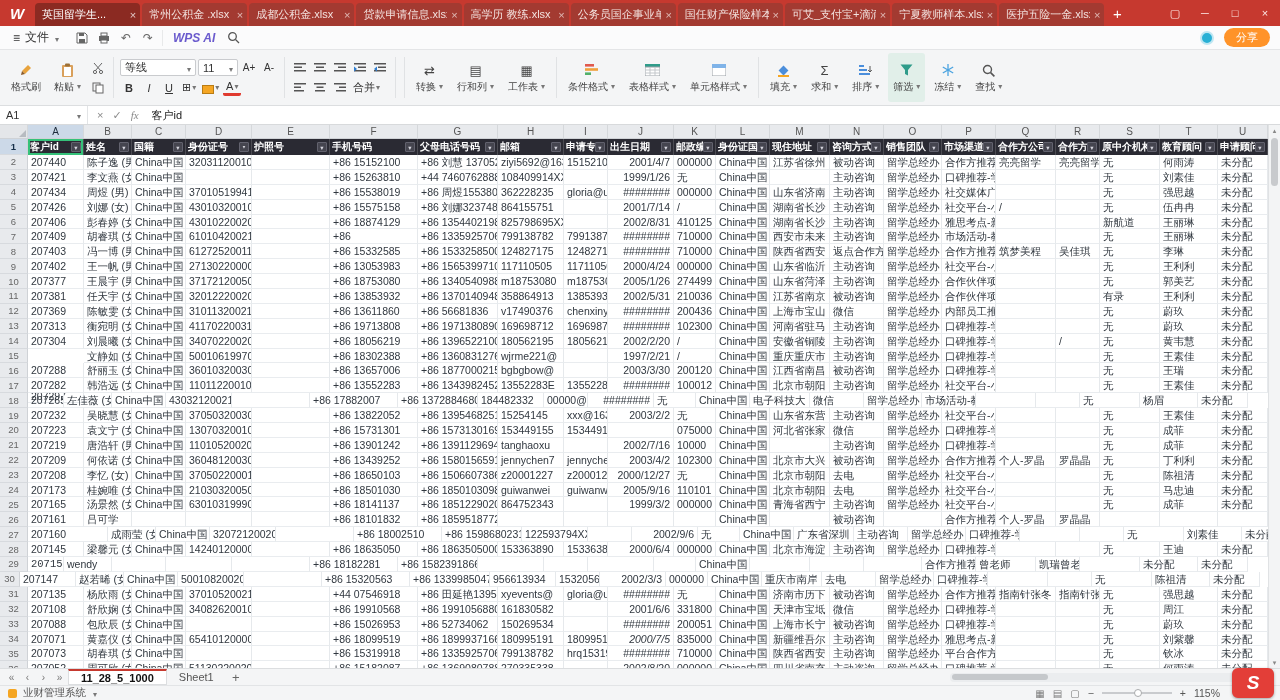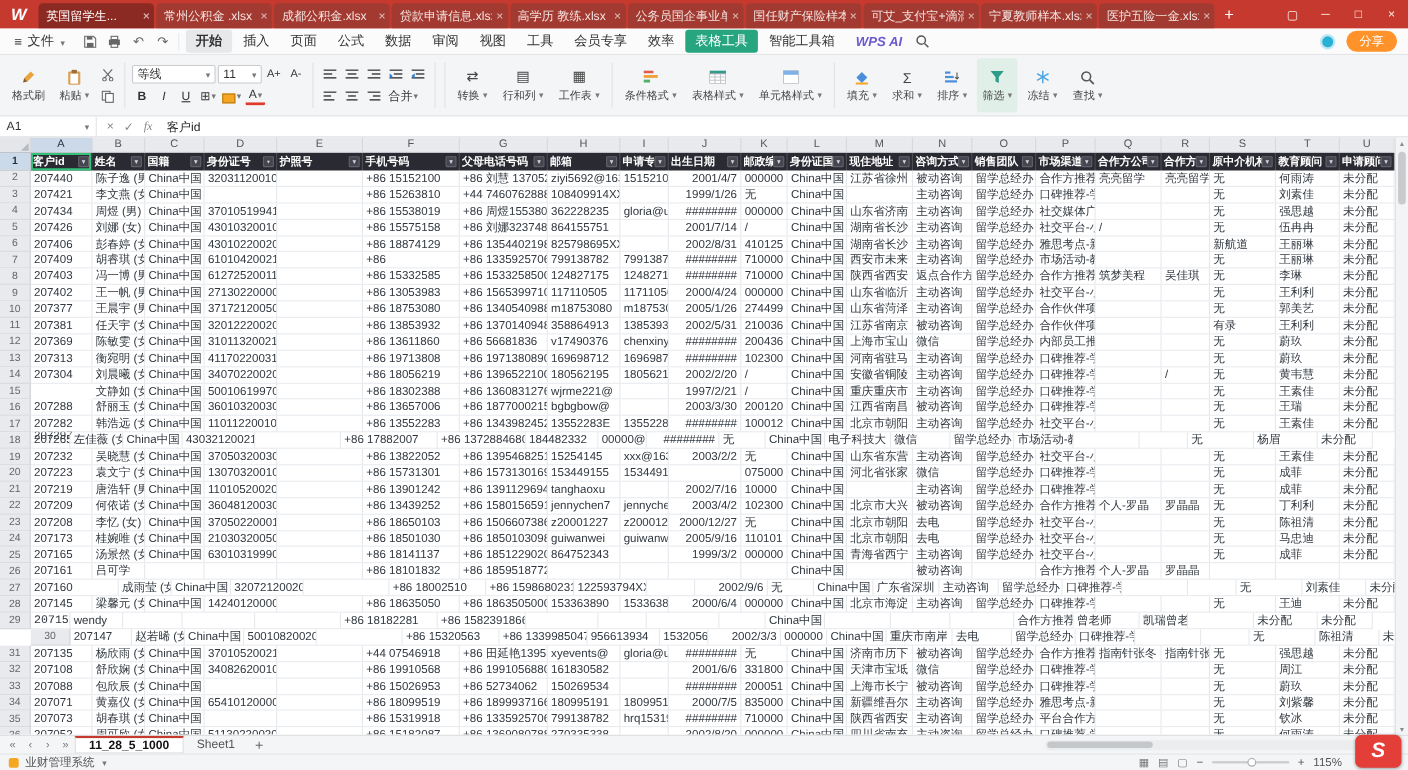--- a/index.html
+++ b/index.html
@@ -166,34 +166,20 @@
     <span class="qbtn">
         <svg width="12" height="12" viewBox="0 0 12 12">
           <rect x="1" y="4" width="10" height="5" fill="#666"></rect>
           <rect x="3" y="1" width="6" height="3" fill="none" stroke="#666"></rect>
           <rect x="3" y="8" width="6" height="3" fill="#fff" stroke="#666"></rect>
         </svg>
       </span>
     <span class="qbtn">↶</span>
     <span class="qbtn">↷</span>
   </div>
-  <div class="mtabs">
-      <div class="mtab active">开始</div>
-      <div class="mtab">插入</div>
-      <div class="mtab">页面</div>
-      <div class="mtab">公式</div>
-      <div class="mtab">数据</div>
-      <div class="mtab">审阅</div>
-      <div class="mtab">视图</div>
-      <div class="mtab">工具</div>
-      <div class="mtab">会员专享</div>
-      <div class="mtab">效率</div>
-      <div class="mtab context">表格工具</div>
-      <div class="mtab">智能工具箱</div>
-    </div>
   <span class="wps-ai">WPS AI</span>
   <span class="qbtn">
       <svg width="13" height="13" viewBox="0 0 13 13">
         <circle cx="5.5" cy="5.5" r="3.8" fill="none" stroke="#555" stroke-width="1.3"></circle>
         <line x1="8.5" y1="8.5" x2="12" y2="12" stroke="#555" stroke-width="1.3"></line>
       </svg>
     </span>
   <div class="mright">
     <span class="collab-dot"></span>
     <span class="share-btn">
@@ -1235,21 +1221,21 @@
           <div class="cell" style="width: 54px;"></div>
           <div class="cell" style="width: 58px;"></div>
           <div class="cell" style="width: 54px;">合作方推荐</div>
           <div class="cell" style="width: 60px;">曾老师</div>
           <div class="cell" style="width: 44px;">凯瑞曾老师</div>
           <div class="cell" style="width: 60px;"></div>
           <div class="cell" style="width: 58px;">未分配</div>
           <div class="cell" style="width: 50px;">未分配</div>
         </div>
         <div class="row">
-          <div class="gut" style="width: 36px; margin-left: 28px;">30</div>
+          <div class="gut" style="width: 20px;">30</div>
           <div class="cell" style="width: 56px;">207147</div>
           <div class="cell" style="width: 48px;">赵若晞 (女</div>
           <div class="cell" style="width: 54px;">China中国</div>
           <div class="cell" style="width: 66px;">500108200203035125</div>
           <div class="cell" style="width: 78px;"></div>
           <div class="cell" style="width: 88px;">+86 15320563</div>
           <div class="cell" style="width: 80px;">+86 1339985047</div>
           <div class="cell" style="width: 66px;">956613934</div>
           <div class="cell" style="width: 44px;">15320563C</div>
           <div class="cell num" style="width: 66px;">2002/3/3</div>
@@ -1341,21 +1327,21 @@
           <div class="gut" style="width: 28px;">34</div>
           <div class="cell" style="width: 56px;">207071</div>
           <div class="cell" style="width: 48px;">黄嘉仪 (女</div>
           <div class="cell" style="width: 54px;">China中国</div>
           <div class="cell" style="width: 66px;">654101200007050581</div>
           <div class="cell" style="width: 78px;"></div>
           <div class="cell" style="width: 88px;">+86 18099519</div>
           <div class="cell" style="width: 80px;">+86 1899937166</div>
           <div class="cell" style="width: 66px;">180995191</div>
           <div class="cell" style="width: 44px;">180995191</div>
-          <div class="cell num" style="width: 66px;">2000/7/5</div>
+          <div class="cell num" style="width: 66px; font-style: italic;">2000/7/5</div>
           <div class="cell" style="width: 42px;">835000</div>
           <div class="cell" style="width: 54px;">China中国</div>
           <div class="cell" style="width: 60px;">新疆维吾尔</div>
           <div class="cell" style="width: 54px;">主动咨询</div>
           <div class="cell" style="width: 58px;">留学总经办</div>
           <div class="cell" style="width: 54px;">雅思考点-新</div>
           <div class="cell" style="width: 60px;"></div>
           <div class="cell" style="width: 44px;"></div>
           <div class="cell" style="width: 60px;">无</div>
           <div class="cell" style="width: 58px;">刘紫馨</div>

